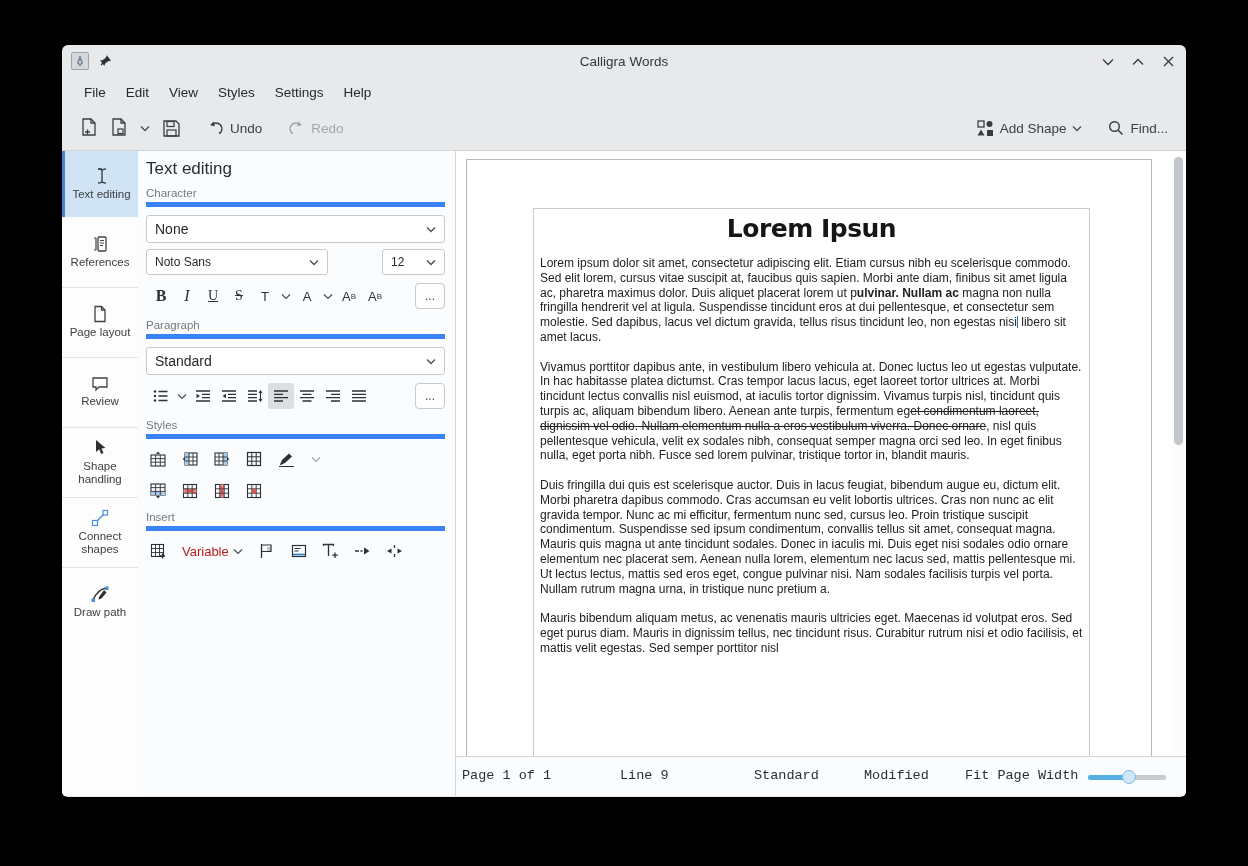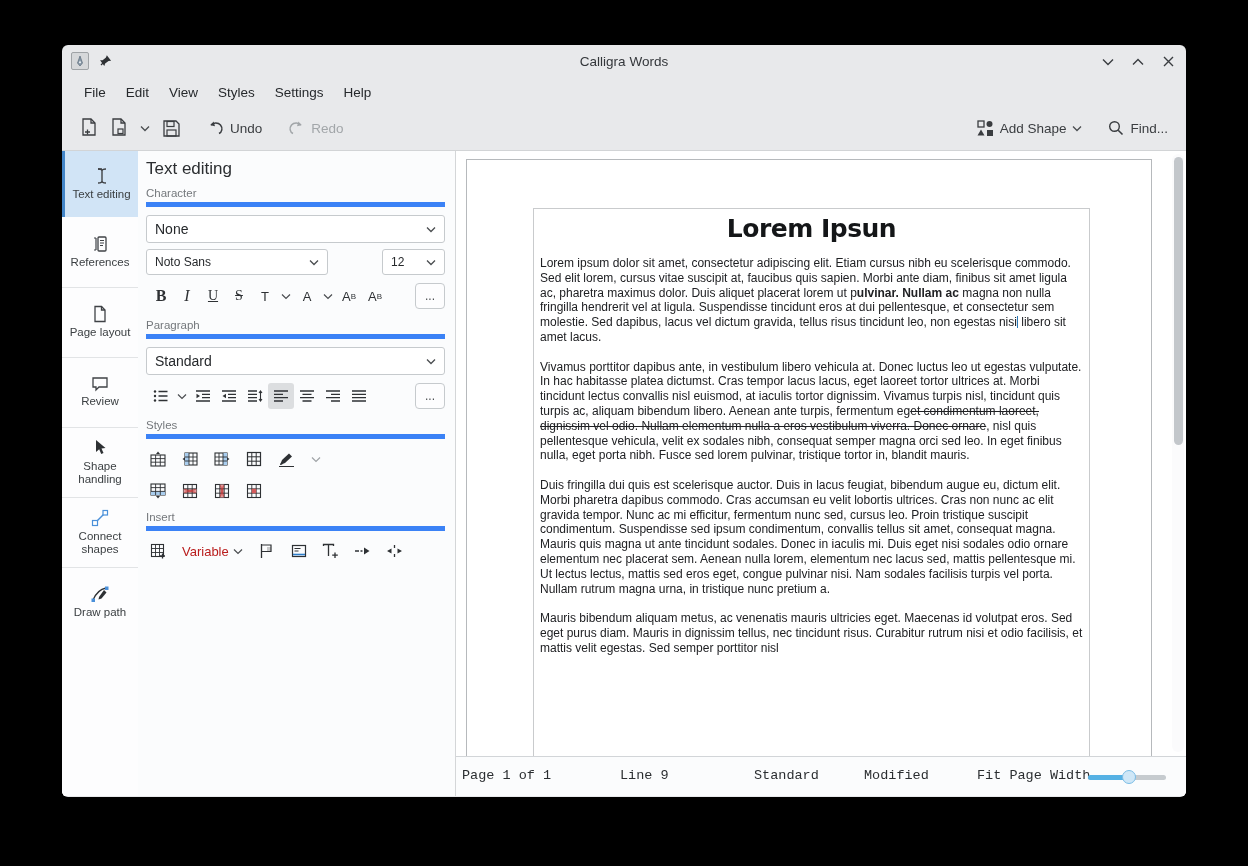--- a/index.html
+++ b/index.html
@@ -509,21 +509,21 @@
         </div>
         <div class="vscroll">
           <div class="vthumb"></div>
         </div>
       </div>
       <div class="statusbar">
         <span class="sb-item" style="left:6px">Page 1 of 1</span>
         <span class="sb-item" style="left:164px">Line 9</span>
         <span class="sb-item" style="left:298px">Standard</span>
         <span class="sb-item" style="left:408px">Modified</span>
-        <span class="sb-item" style="left:521px">Fit Page Width</span>
+        <span class="sb-item" style="left:509px">Fit Page Width</span>
         <span class="slider" style="left:632px">
           <span class="slider-track"></span>
           <span class="slider-fill" style="width: 52%;"></span>
           <span class="slider-handle" style="left: calc(52% - 7px);"></span>
         </span>
       </div>
     </div>
 
   </div>
 </div>

